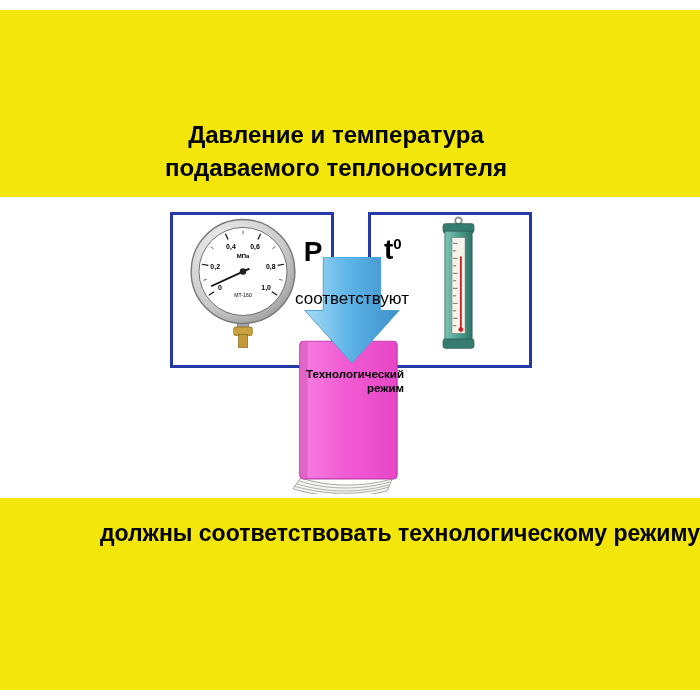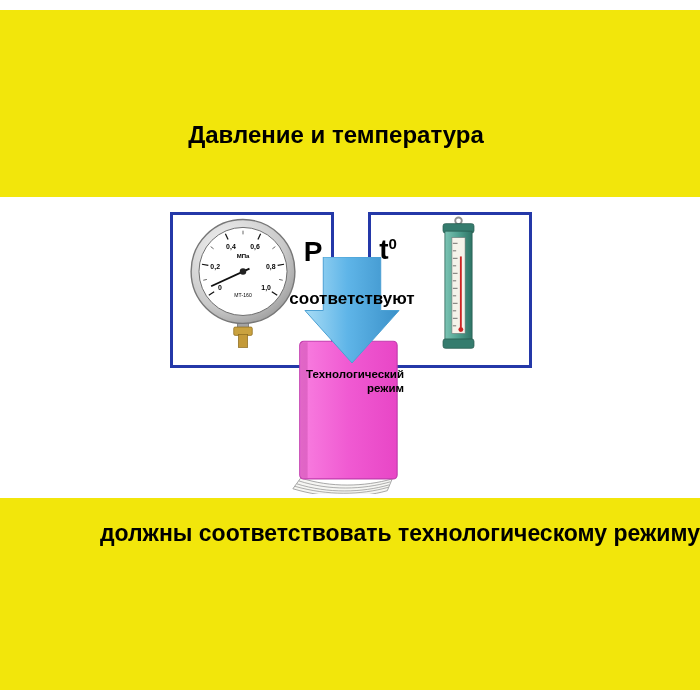--- a/index.html
+++ b/index.html
@@ -27,51 +27,52 @@
   #temperature-box { left:368px; }
 
   #gauge-svg  { left:178px; top:214px; width:130px; height:139px; z-index:3; }
   #thermo-svg { left:436px; top:215px; width:45px;  height:141px; z-index:3; }
 
   #pressure-symbol {
     left:296px; top:236px; width:34px; text-align:center;
     font-size:28px; font-weight:bold; z-index:6;
   }
   #temperature-symbol {
-    left:368px; top:234px; width:40px; text-align:center;
-    font-size:28px; font-weight:bold; z-index:6;
+    left:368px; top:234px; width:40px; text-align:left;
+    font-size:28px; font-weight:bold; z-index:6;padding-left:16px;
   }
   #temperature-symbol sup { font-size:15px; vertical-align:super; }
 
   #book-svg { left:286px; top:336px; width:118px; height:158px; z-index:4; }
   #book-label {
     left:286px; top:367px; width:118px; text-align:right;
     font-size:11.5px; font-weight:bold; line-height:14px; z-index:5;
   }
 
   #arrow-svg { left:304px; top:257px; width:96px; height:107px; z-index:6; }
   #arrow-label {
     left:252px; top:289px; width:200px; text-align:center;
-    font-size:17px; font-weight:bold; z-index:7;
+    font-size:17px; font-weight:normal; z-index:7;
   }
 
   #bottom-statement {
     top:520px; left:0; width:700px; text-align:right;
     font-size:23px; font-weight:bold; z-index:2;
   }
 
   svg text { font-family:"Liberation Sans", sans-serif; }
 </style>
 </head>
 <body>
 
 <div class="abs" id="yellow-bg"></div>
 
 <div class="abs" id="slide-title">
   <div>Давление и температура</div>
+  <div>подаваемого теплоносителя</div>
 </div>
 
 <div class="abs" id="content-panel"></div>
 
 <div class="abs instrument-box" id="pressure-box"></div>
 <div class="abs instrument-box" id="temperature-box"></div>
 
 <svg class="abs" id="gauge-svg" viewBox="0 0 140 150">
   <defs>
     <radialGradient id="rimG" cx="35%" cy="30%" r="85%">

